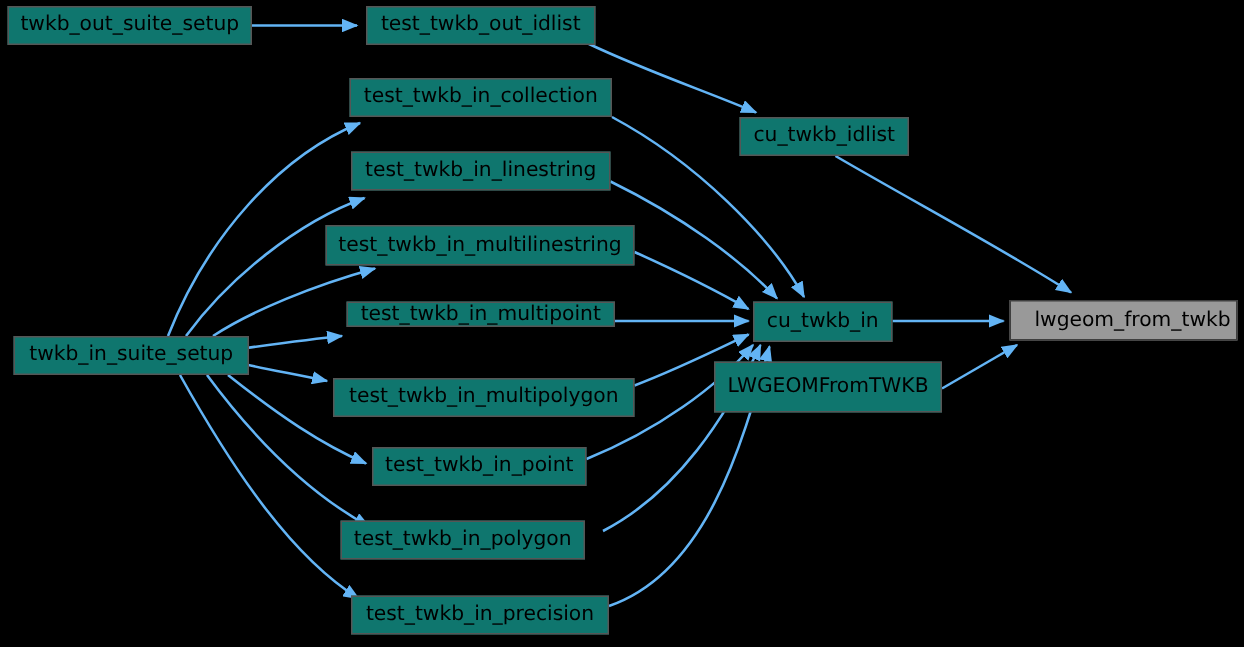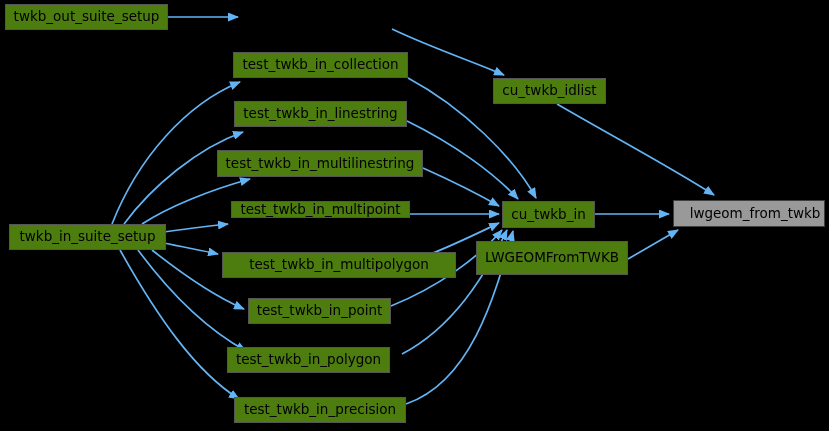--- a/index.html
+++ b/index.html
@@ -22,21 +22,21 @@
     height: 431px;
   }
   .edge-layer path, .edge-layer line {
     fill: none;
     stroke: #63b4f5;
     stroke-width: 1.7px;
   }
   .node {
     position: absolute;
     box-sizing: border-box;
-    background: #4d7c0f;
+    background: #0f766e;
     border: 1.5px solid #565656;
     color: #000000;
     font-size: 13.5px;
     line-height: 1;
     display: flex;
     align-items: center;
     justify-content: center;
     white-space: nowrap;
     cursor: pointer;
   }
@@ -46,21 +46,21 @@
     padding-left: 12px;
   }
   
   .n0  { left: 5px;   top: 4px;   width: 163px; height: 26px; }
   .n1  { left: 244px; top: 4px;   width: 153px; height: 26px; }
   .n2  { left: 493px; top: 78px;  width: 113px; height: 26px; }
   .n3  { left: 233px; top: 52px;  width: 175px; height: 26px; }
   .n4  { left: 234px; top: 101px; width: 173px; height: 26px; }
   .n5  { left: 217px; top: 150px; width: 206px; height: 27px; }
   .n6  { left: 231px; top: 201px; width: 179px; height: 17px; }
-  .n7  { left: 222px; top: 252px; width: 234px; height: 26px; }
+  .n7  { left: 222px; top: 252px; width: 201px; height: 26px; }
   .n8  { left: 248px; top: 298px; width: 143px; height: 26px; }
   .n9  { left: 227px; top: 347px; width: 163px; height: 26px; }
   .n10 { left: 234px; top: 397px; width: 172px; height: 26px; }
   .n11 { left: 9px;   top: 224px; width: 157px; height: 26px; }
   .n12 { left: 502px; top: 201px; width: 93px;  height: 27px; }
   .n13 { left: 476px; top: 241px; width: 152px; height: 34px; }
   .n14 { left: 673px; top: 200px; width: 152px; height: 27px; }
 </style>
 </head>
 <body>
@@ -94,20 +94,21 @@
     <path d="M 423,257 C 452,246 478,233 499,223" marker-end="url(#arrow)"></path>
     <path d="M 391,306 C 438,287 478,258 502,230" marker-end="url(#arrow)"></path>
     <path d="M 402,354 C 452,328 484,278 507,230" marker-end="url(#arrow)"></path>
     <path d="M 406,404 C 470,382 494,300 513,231" marker-end="url(#arrow)"></path>
 
     <path d="M 595,214 L 669,214" marker-end="url(#arrow)"></path>
     <path d="M 628,259 L 678,230" marker-end="url(#arrow)"></path>
   </svg>
 
   <div class="node n0">twkb_out_suite_setup</div>
+  <div class="node n1">test_twkb_out_idlist</div>
   <div class="node n3">test_twkb_in_collection</div>
   <div class="node n2">cu_twkb_idlist</div>
   <div class="node n4">test_twkb_in_linestring</div>
   <div class="node n5">test_twkb_in_multilinestring</div>
   <div class="node n6">test_twkb_in_multipoint</div>
   <div class="node n7">test_twkb_in_multipolygon</div>
   <div class="node n8">test_twkb_in_point</div>
   <div class="node n9">test_twkb_in_polygon</div>
   <div class="node n10">test_twkb_in_precision</div>
   <div class="node n11">twkb_in_suite_setup</div>

